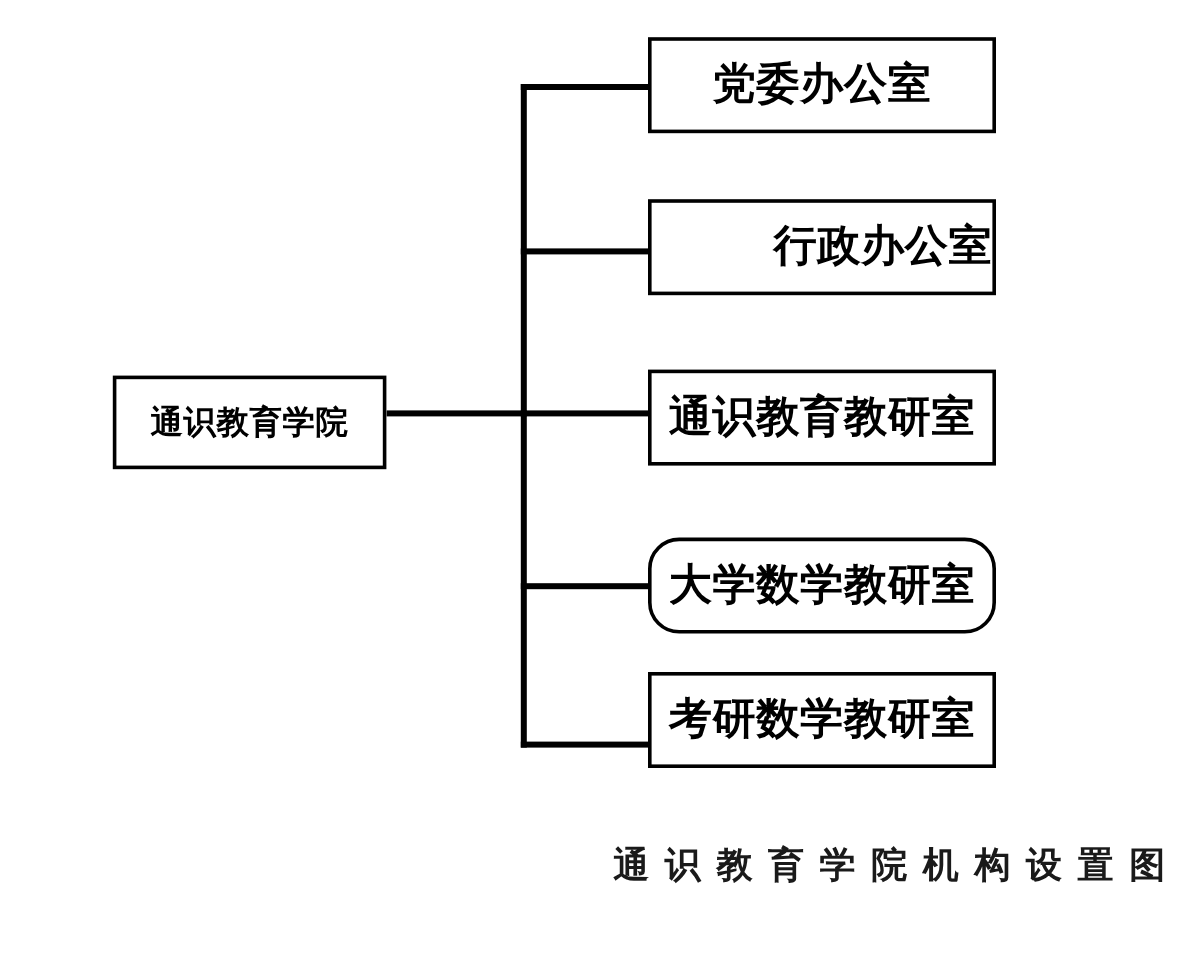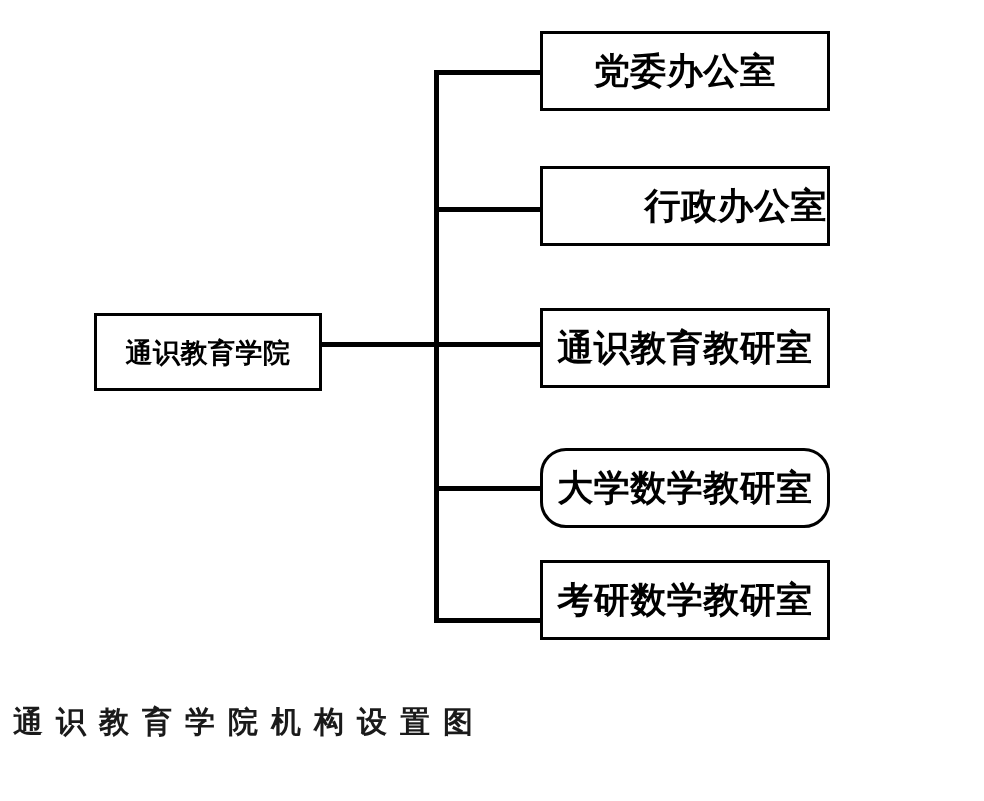--- a/index.html
+++ b/index.html
@@ -95,21 +95,21 @@
   #connector-branch-2 { top: 342px; }
   #connector-branch-3 { top: 486px; }
   #connector-branch-4 { top: 618px; }
 
   
   #chart-caption {
     position: absolute;
     left: 0;
     right: 0;
     top: 702px;
-    text-align: left;
+    text-align: right;
     font-family: "DejaVu Serif", "Liberation Serif", serif;
     font-weight: 700;
     font-size: 30px;
     color: #1a1a1a;
     letter-spacing: 13px;
     text-indent: 13px;
     line-height: 1.3;
     white-space: nowrap;
   }
 </style>

